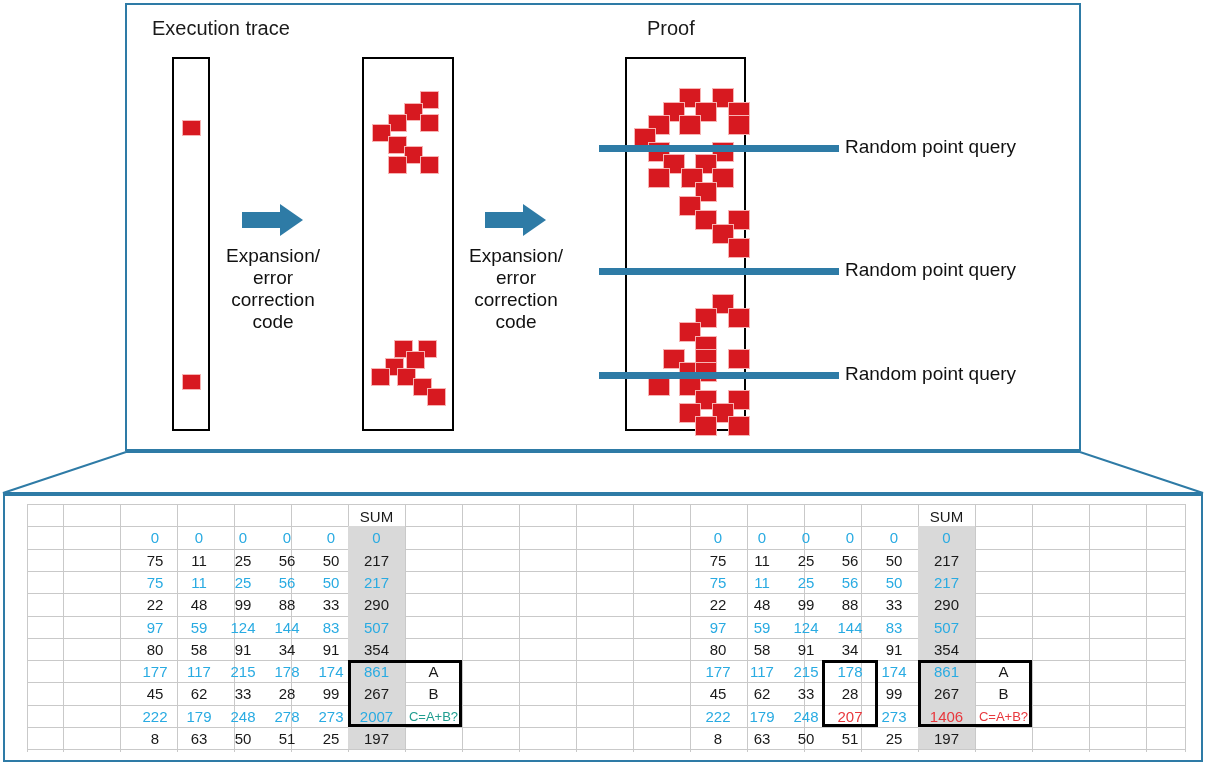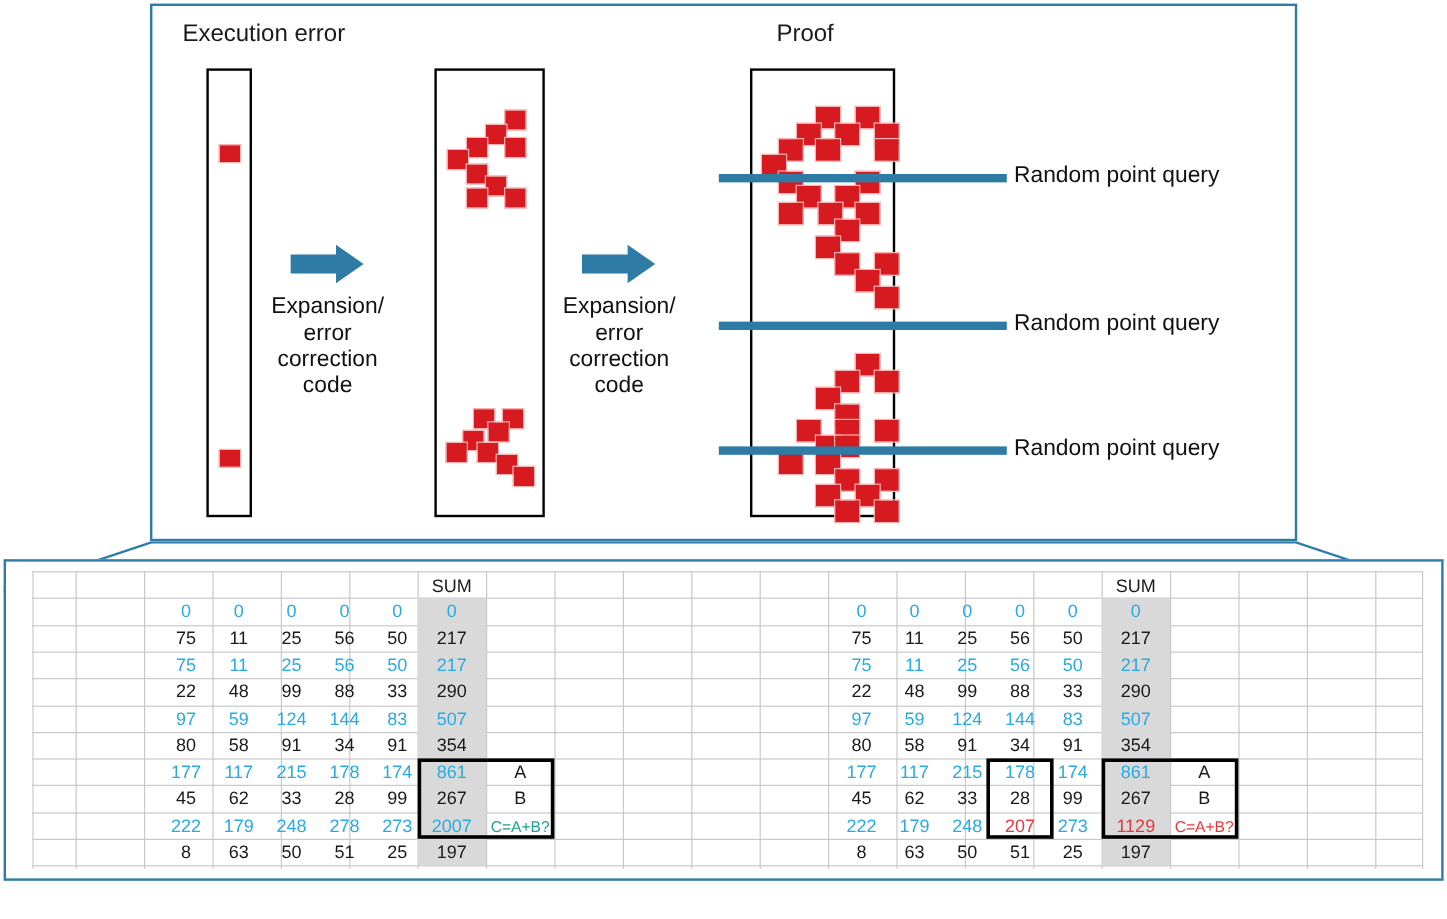--- a/index.html
+++ b/index.html
@@ -4,21 +4,21 @@
 <style>
   html,body{margin:0;padding:0;background:#ffffff;}
   body{width:1206px;height:766px;position:relative;overflow:hidden;
        font-family:"Liberation Sans","DejaVu Sans",sans-serif;}
 
   
   #diagram-frame{position:absolute;left:125px;top:3px;width:956px;height:448px;
                  border:2px solid #2E7BA6;background:#fff;box-sizing:border-box;}
   
   #connector{position:absolute;left:0;top:451px;width:1206px;height:43px;}
-  #table-frame{position:absolute;left:3px;top:466px;width:1200px;height:268px;
+  #table-frame{position:absolute;left:3px;top:494px;width:1200px;height:268px;
                border:2px solid #2E7BA6;background:#fff;box-sizing:border-box;overflow:hidden;}
 
   .section-title{position:absolute;font-size:20px;color:#1a1a1a;white-space:nowrap;}
 
   .trace-box{position:absolute;border:2px solid #000;background:#fff;box-sizing:border-box;}
 
   .sq{position:absolute;background:#D71920;outline:1px solid #f7b3b3;}
 
   .arrow-wrap{position:absolute;}
   .arrow-label{position:absolute;font-size:19px;color:#111;text-align:center;line-height:1.16;}
@@ -37,21 +37,21 @@
   .blue{color:#29ABE2;}
   .red{color:#E8383D;}
   .teal{color:#1F9D8F;}
   .dark{color:#1a1a1a;}
 </style>
 </head>
 <body>
 
 <div id="diagram-frame">
 
-  <div class="section-title" style="left:25px;top:12px;">Execution error</div>
+  <div class="section-title" style="left:25px;top:12px;">Execution trace</div>
   <div class="section-title" style="left:520px;top:12px;">Proof</div>
 
   <div class="trace-box" id="box1" style="left:45px;top:52px;width:38px;height:374px;">
     <div class="sq" style="left:9px;top:62px;width:17px;height:14px;"></div>
     <div class="sq" style="left:9px;top:316px;width:17px;height:14px;"></div>
   </div>
 
   <svg class="arrow-wrap" style="left:115px;top:198px;" width="62" height="34" viewBox="0 0 62 34">
     <polygon points="0,9 38,9 38,1 61,17 38,33 38,25 0,25" fill="#2E7BA6"></polygon>
   </svg>
@@ -303,21 +303,21 @@
       <div class="cell dark" style="left: 729px; top: 187.4px; width: 56px;">62</div>
       <div class="cell dark" style="left: 773px; top: 187.4px; width: 56px;">33</div>
       <div class="cell dark" style="left: 817px; top: 187.4px; width: 56px;">28</div>
       <div class="cell dark" style="left: 861px; top: 187.4px; width: 56px;">99</div>
       <div class="cell dark" style="left: 913px; top: 187.4px; width: 57px;">267</div>
       <div class="cell blue" style="left: 685px; top: 209.7px; width: 56px;">222</div>
       <div class="cell blue" style="left: 729px; top: 209.7px; width: 56px;">179</div>
       <div class="cell blue" style="left: 773px; top: 209.7px; width: 56px;">248</div>
       <div class="cell red" style="left: 817px; top: 209.7px; width: 56px;">207</div>
       <div class="cell blue" style="left: 861px; top: 209.7px; width: 56px;">273</div>
-      <div class="cell red" style="left: 913px; top: 209.7px; width: 57px;">1129</div>
+      <div class="cell red" style="left: 913px; top: 209.7px; width: 57px;">1406</div>
       <div class="cell dark" style="left: 685px; top: 232px; width: 56px;">8</div>
       <div class="cell dark" style="left: 729px; top: 232px; width: 56px;">63</div>
       <div class="cell dark" style="left: 773px; top: 232px; width: 56px;">50</div>
       <div class="cell dark" style="left: 817px; top: 232px; width: 56px;">51</div>
       <div class="cell dark" style="left: 861px; top: 232px; width: 56px;">25</div>
       <div class="cell dark" style="left: 913px; top: 232px; width: 57px;">197</div>
       <div class="cell dark" style="left: 970px; top: 165.1px; width: 57px;">A</div>
       <div class="cell dark" style="left: 970px; top: 187.4px; width: 57px;">B</div>
       <div class="cell red" style="left: 970px; top: 209.7px; width: 57px; font-size: 13px;">C=A+B?</div>
       <div class="hbox" style="left: 913px; top: 164.1px; width: 114px; height: 66.9px;"></div>

